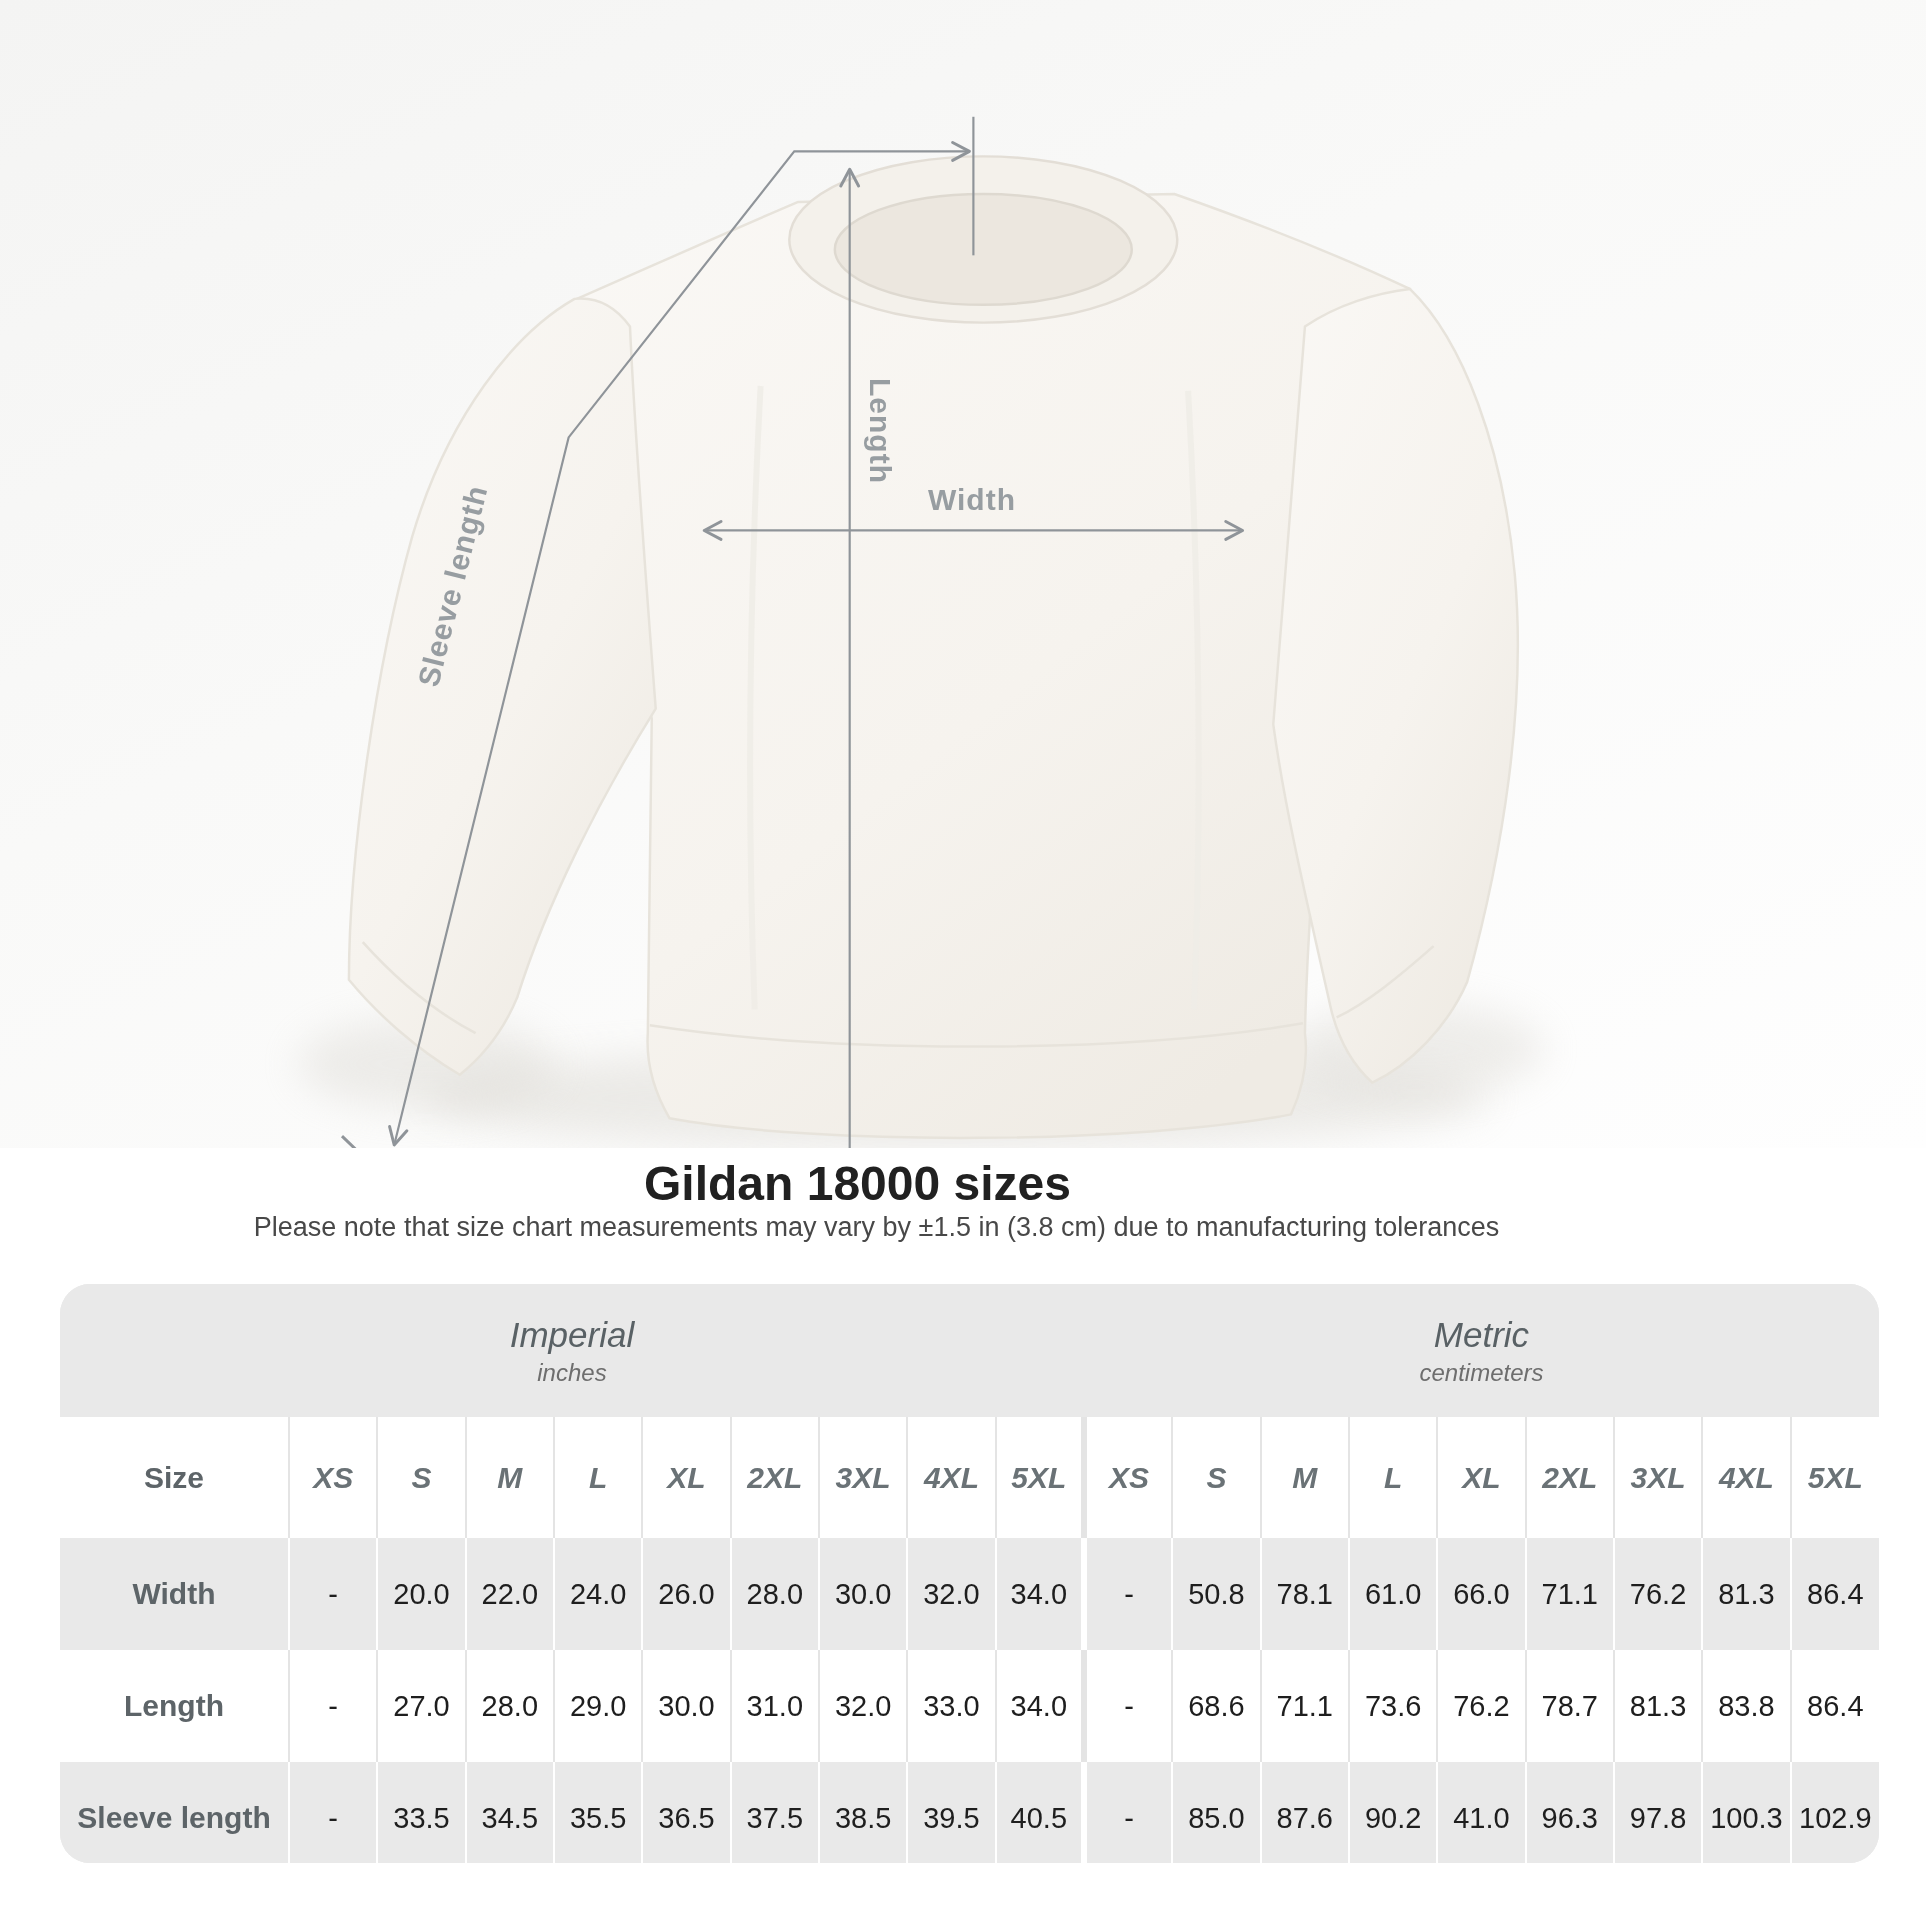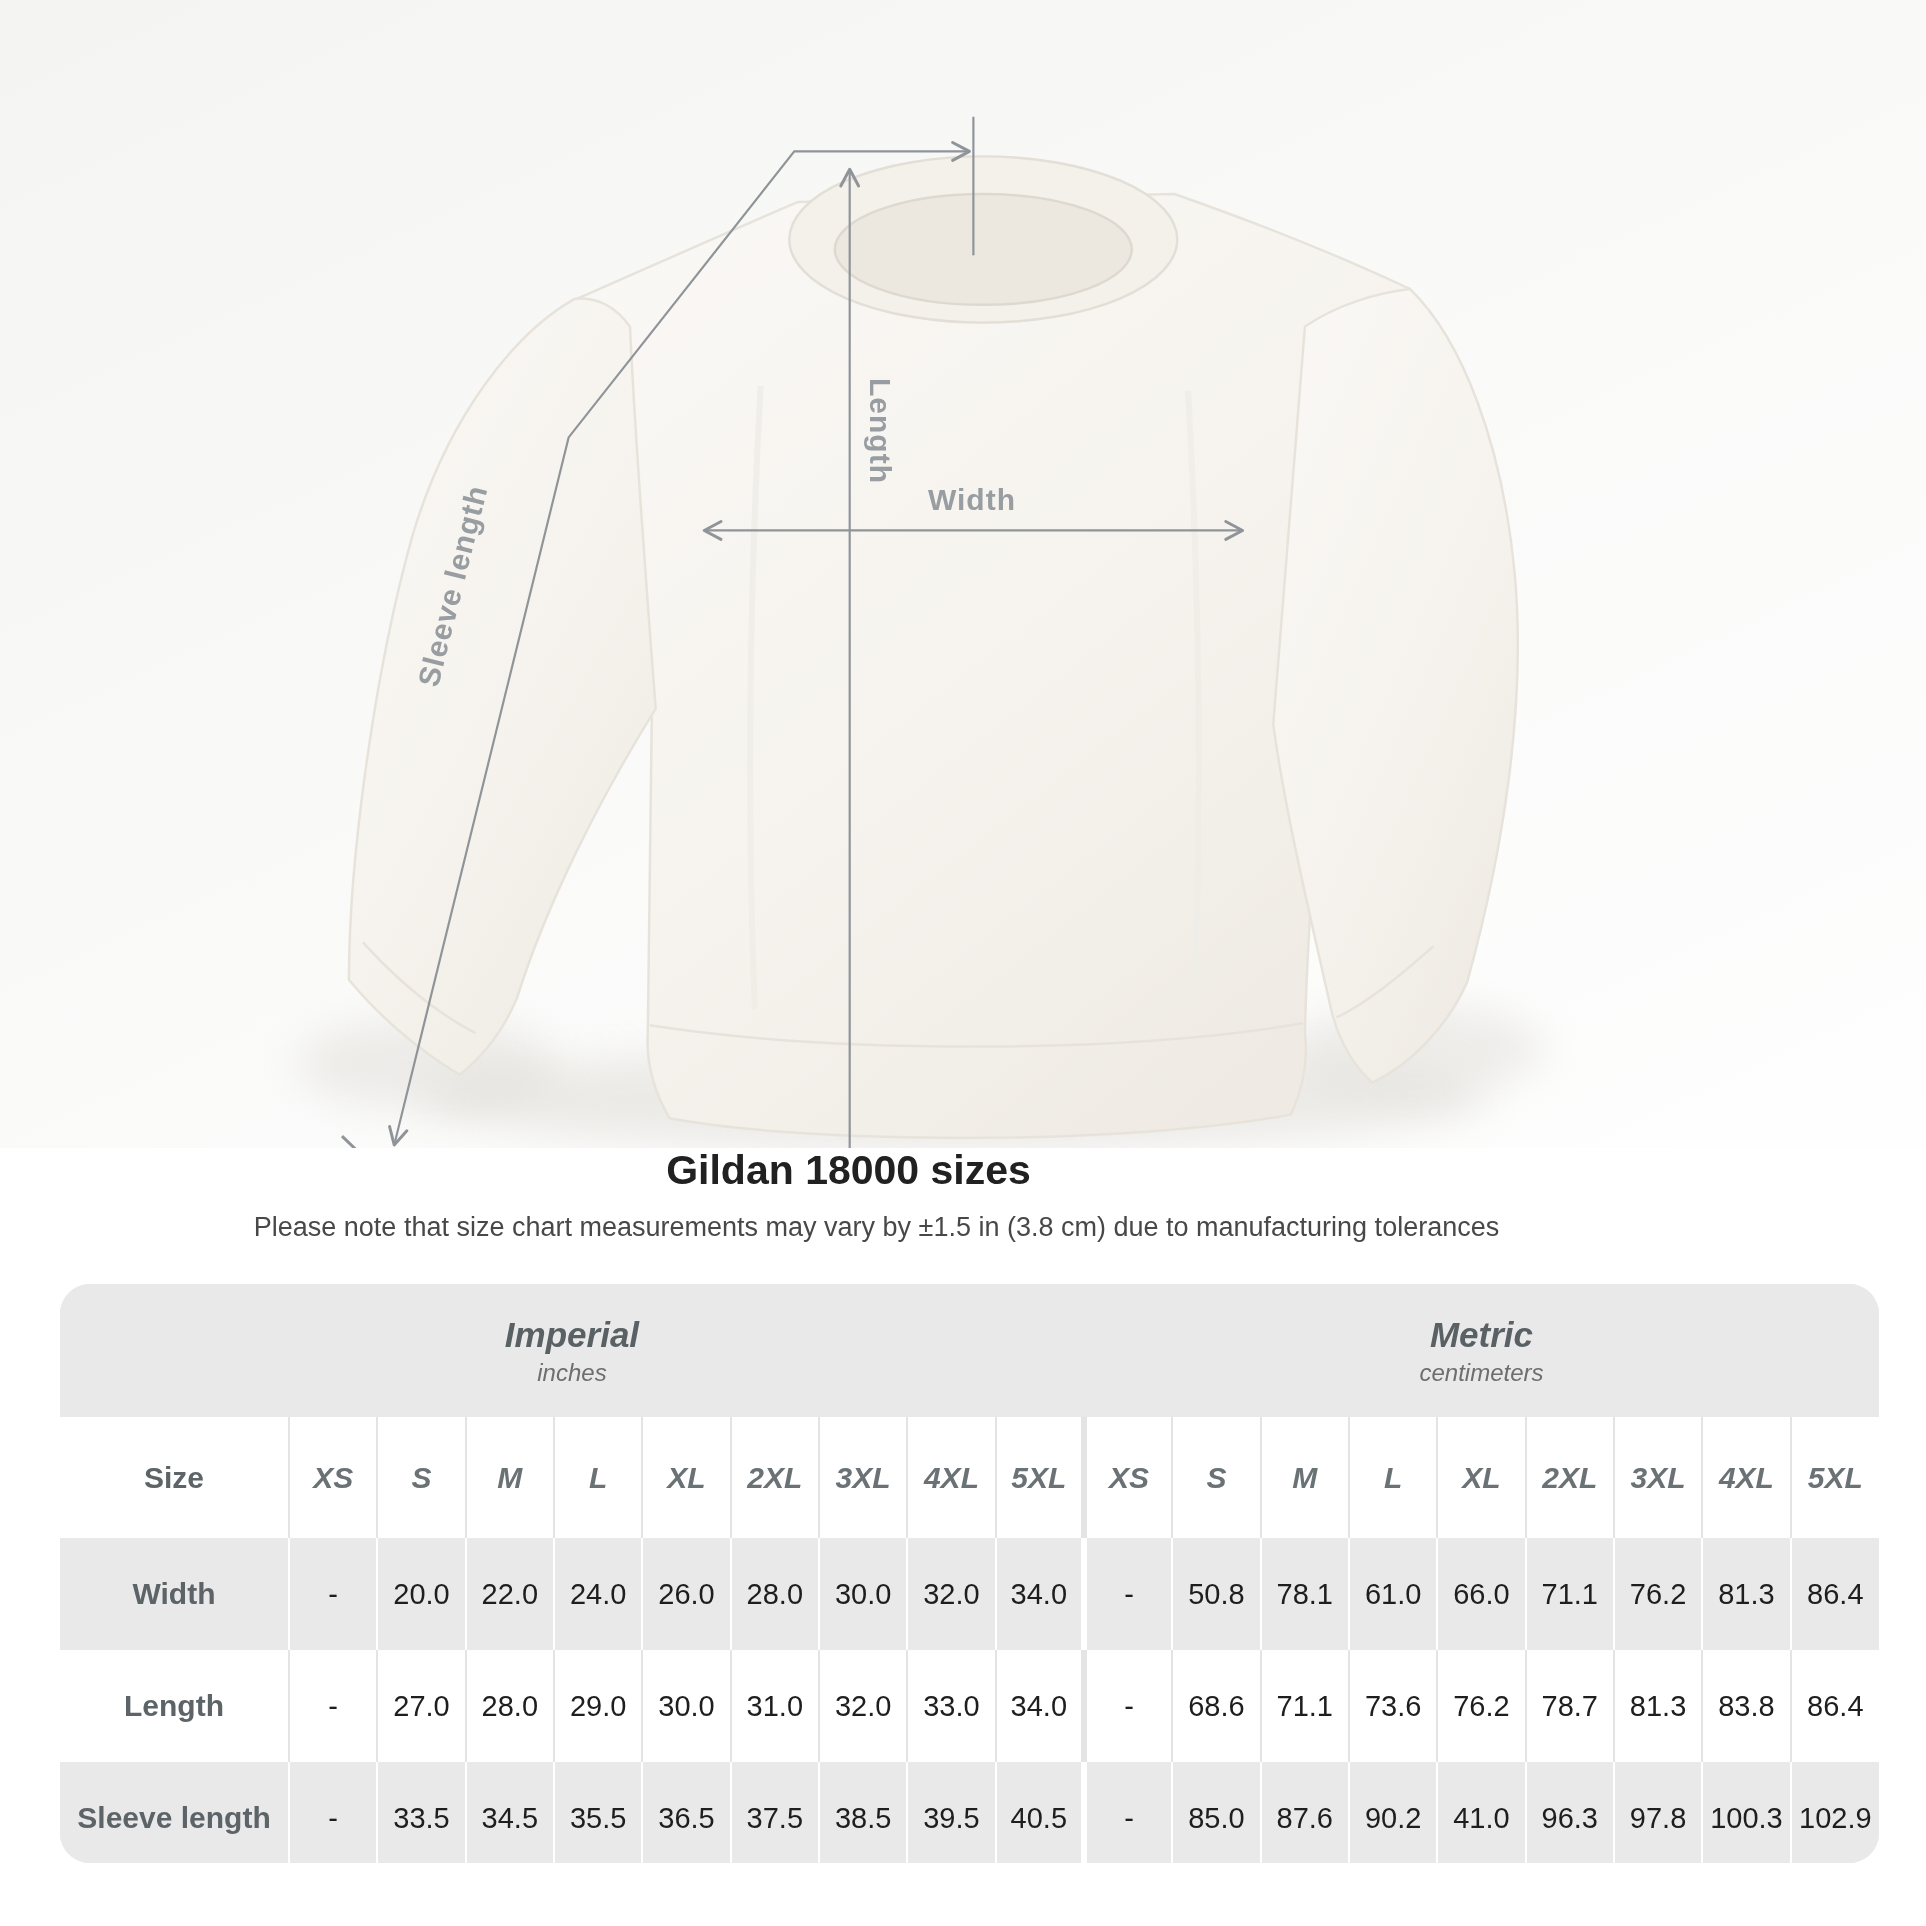--- a/index.html
+++ b/index.html
@@ -10,34 +10,34 @@
   .hero{position:absolute;left:0;top:0;width:1927px;height:1148px;
         background:linear-gradient(155deg,#f4f4f3 0%,#f9f9f8 42%,#fefefe 100%);}
   .hero svg{position:absolute;left:0;top:0;}
   .anno-label{position:absolute;font-weight:bold;font-size:30px;color:#979da1;
               letter-spacing:1px;white-space:nowrap;}
   .lbl-length{left:880px;top:431px;transform:translate(-50%,-50%) rotate(90deg);}
   .lbl-width {left:972px;top:500px;transform:translate(-50%,-50%);}
   .lbl-sleeve{left:453px;top:586px;transform:translate(-50%,-50%) rotate(-76deg);}
 
   
-  h1.title{position:absolute;left:0;top:1139px;width:1681px;margin:8px;
-           text-align:center;font-size:41px;font-weight:bold;color:#212121;}
+  h1.title{position:absolute;left:0;top:1139px;width:1681px;margin:17px;
+           text-align:center;font-size:48px;font-weight:bold;color:#212121;}
   p.note{position:absolute;left:0;top:1212px;width:1753px;margin:0;
          text-align:center;font-size:27px;color:#484848;}
 
   
   .size-table-wrap{position:absolute;left:60px;top:1284px;width:1819px;height:579px;
                    border-radius:30px;overflow:hidden;background:#e9e9e9;}
   table{width:100%;height:100%;border-collapse:collapse;table-layout:fixed;}
   td{padding:0;text-align:center;vertical-align:middle;}
 
   tr.group-row{height:133px;}
   td.group-cell{background:#e9e9e9;}
-  .g-label{font-size:35px;font-weight:bold;font-style:italic;color:#596165;}
+  .g-label{font-size:35px;font-weight:normal;font-style:italic;color:#596165;}
   .g-unit{font-size:24px;font-style:italic;color:#6e6e6e;margin-top:4px;}
 
   tr.size-row{height:121px;background:#ffffff;}
   tr.data-row{height:112px;}
   tr.r-white{background:#ffffff;}
   tr.r-gray{background:#e9e9e9;}
 
   td.size-cell,td.val{border-left:2px solid #e4e4e4;}
   tr.r-gray td.val{border-left-color:#ffffff;}
   tr.r-white td.size-cell,tr.r-white td.val{border-left-color:#e4e4e4;}

